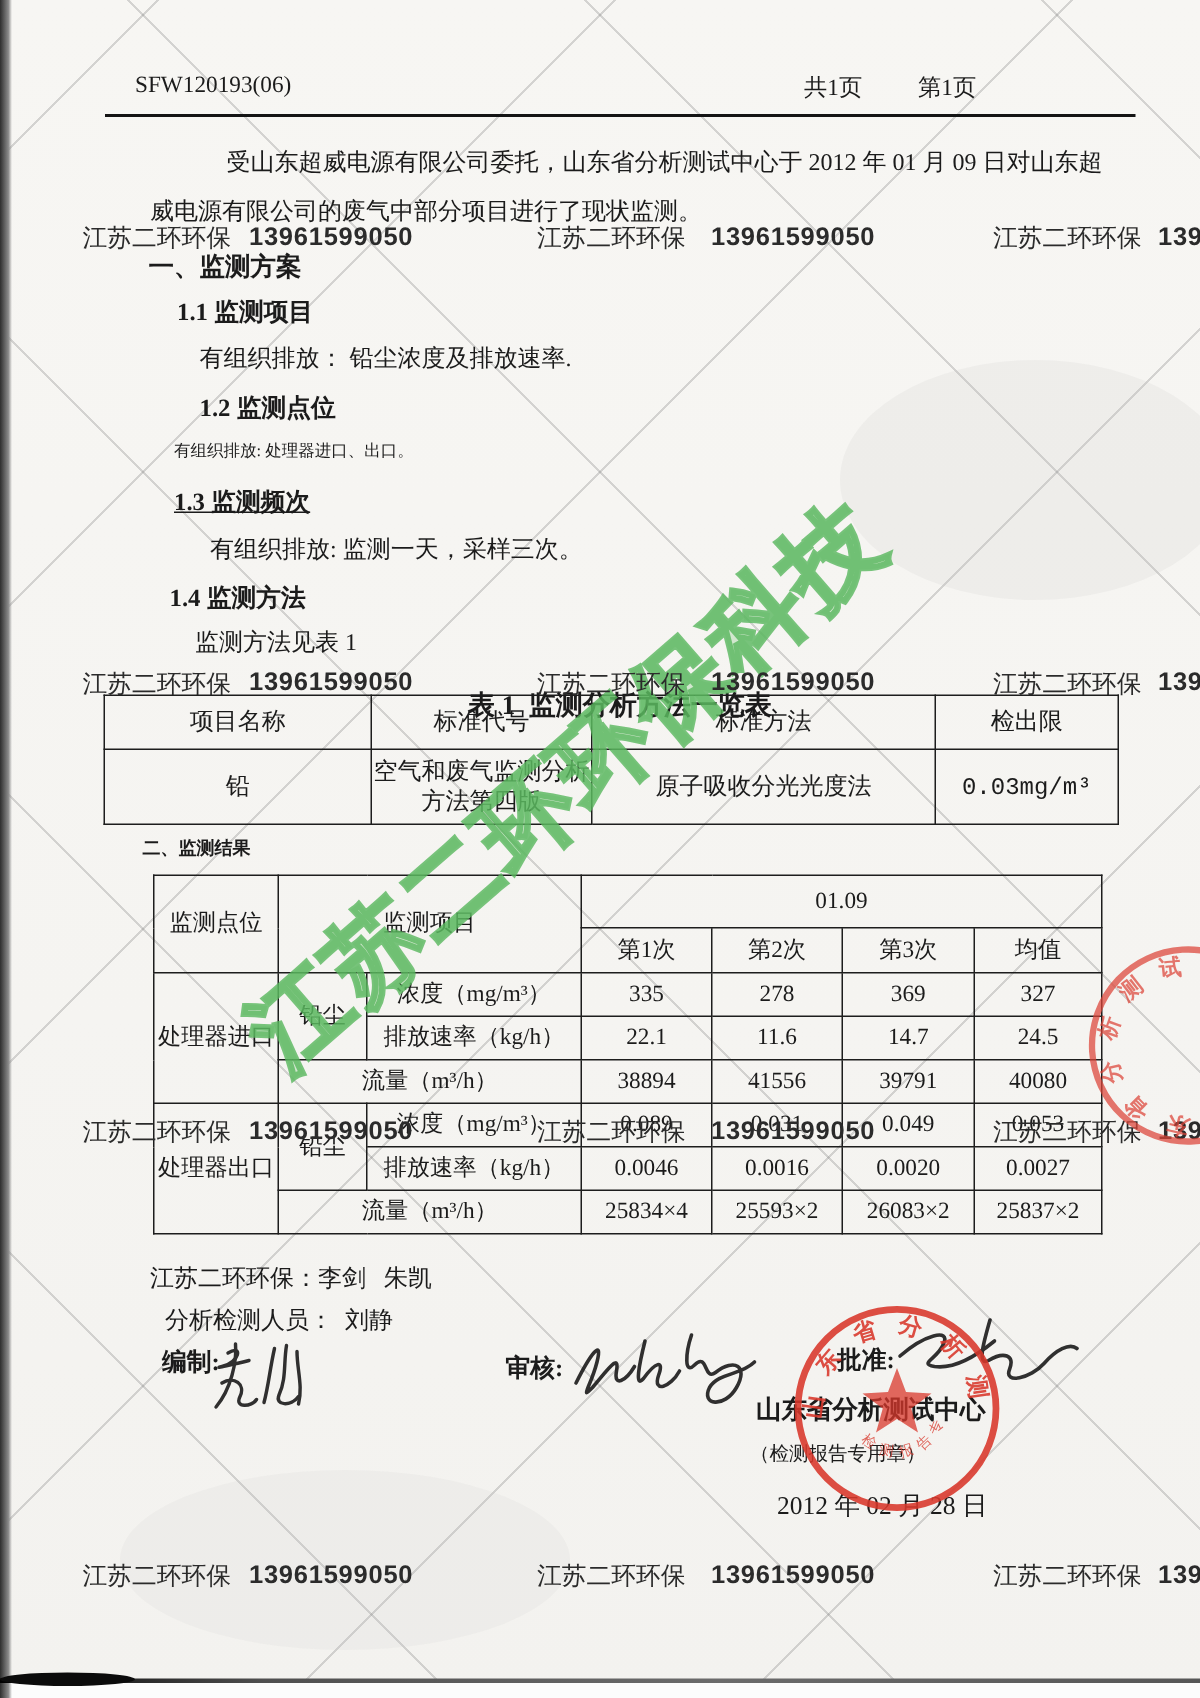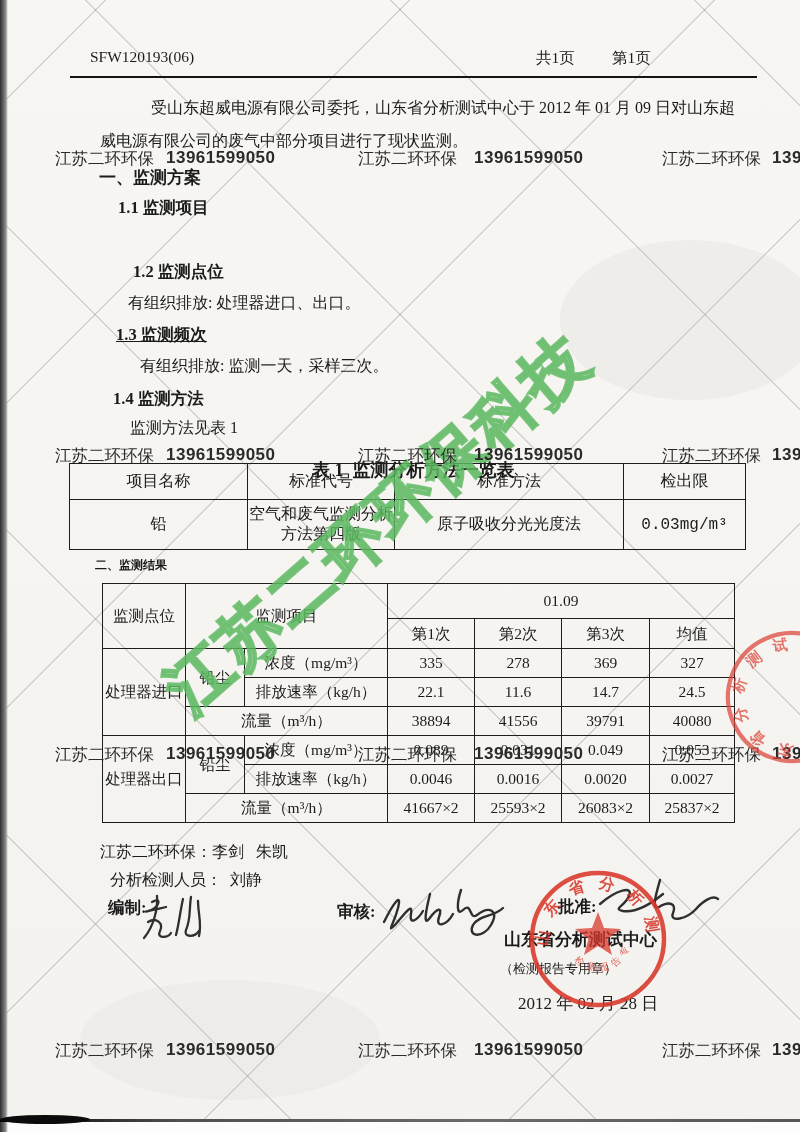--- a/index.html
+++ b/index.html
@@ -65,22 +65,23 @@
   <div class="t" style="left:90px;top:48px;font-size:15.5px;">SFW120193(06)</div>
   <div class="t" style="left:536px;top:48px;font-size:15.5px;">共1页</div>
   <div class="t" style="left:612px;top:48px;font-size:15.5px;">第1页</div>
   <div class="rule"></div>
 
   <div class="t" style="left:151px;top:98px;font-size:16px;">受山东超威电源有限公司委托，山东省分析测试中心于 2012 年 01 月 09 日对山东超</div>
   <div class="t" style="left:100px;top:131px;font-size:16px;">威电源有限公司的废气中部分项目进行了现状监测。</div>
 
   <div class="t b" style="left:99px;top:166px;font-size:17px;">一、监测方案</div>
   <div class="t b" style="left:118px;top:197px;font-size:16.5px;">1.1 监测项目</div>
+  <div class="t" style="left:133px;top:229px;font-size:16px;">有组织排放： 铅尘浓度及排放速率.</div>
   <div class="t b" style="left:133px;top:261px;font-size:16.5px;">1.2 监测点位</div>
-  <div class="t" style="left:128px;top:293px;font-size:16px;">有组织排放: 处理器进口、出口。</div>
+  <div class="t" style="left:116px;top:293px;font-size:11px;">有组织排放: 处理器进口、出口。</div>
   <div class="t b" style="left:116px;top:324px;font-size:16.5px;text-decoration:underline;">1.3 监测频次</div>
   <div class="t" style="left:140px;top:356px;font-size:16px;">有组织排放: 监测一天，采样三次。</div>
   <div class="t b" style="left:113px;top:388px;font-size:16.5px;">1.4 监测方法</div>
   <div class="t" style="left:130px;top:418px;font-size:16px;">监测方法见表 1</div>
 
   <div class="t b" style="left:312px;top:434px;font-size:18px;margin-top:24px;">表 1  监测分析方法一览表</div>
   <table class="tb1">
     <colgroup>
         <col style="width:178px">
         <col style="width:147px">
@@ -164,21 +165,21 @@
     </tr>
     <tr class="dr">
       <td class="lblcell">排放速率（kg/h）</td>
       <td>0.0046</td>
       <td>0.0016</td>
       <td>0.0020</td>
       <td>0.0027</td>
     </tr>
     <tr class="dr">
       <td colspan="2" class="lblcell">流量（m³/h）</td>
-      <td>41667×2</td>
+      <td>25834×4</td>
       <td>25593×2</td>
       <td>26083×2</td>
       <td>25837×2</td>
     </tr>
   </tbody>
     </table>
 
   <div class="t" style="left:100px;top:842px;font-size:16px;">江苏二环环保：李剑   朱凯</div>
   <div class="t" style="left:110px;top:870px;font-size:16px;">分析检测人员：  刘静</div>
   <div class="t b" style="left:108px;top:897px;font-size:16.5px;">编制:</div>

